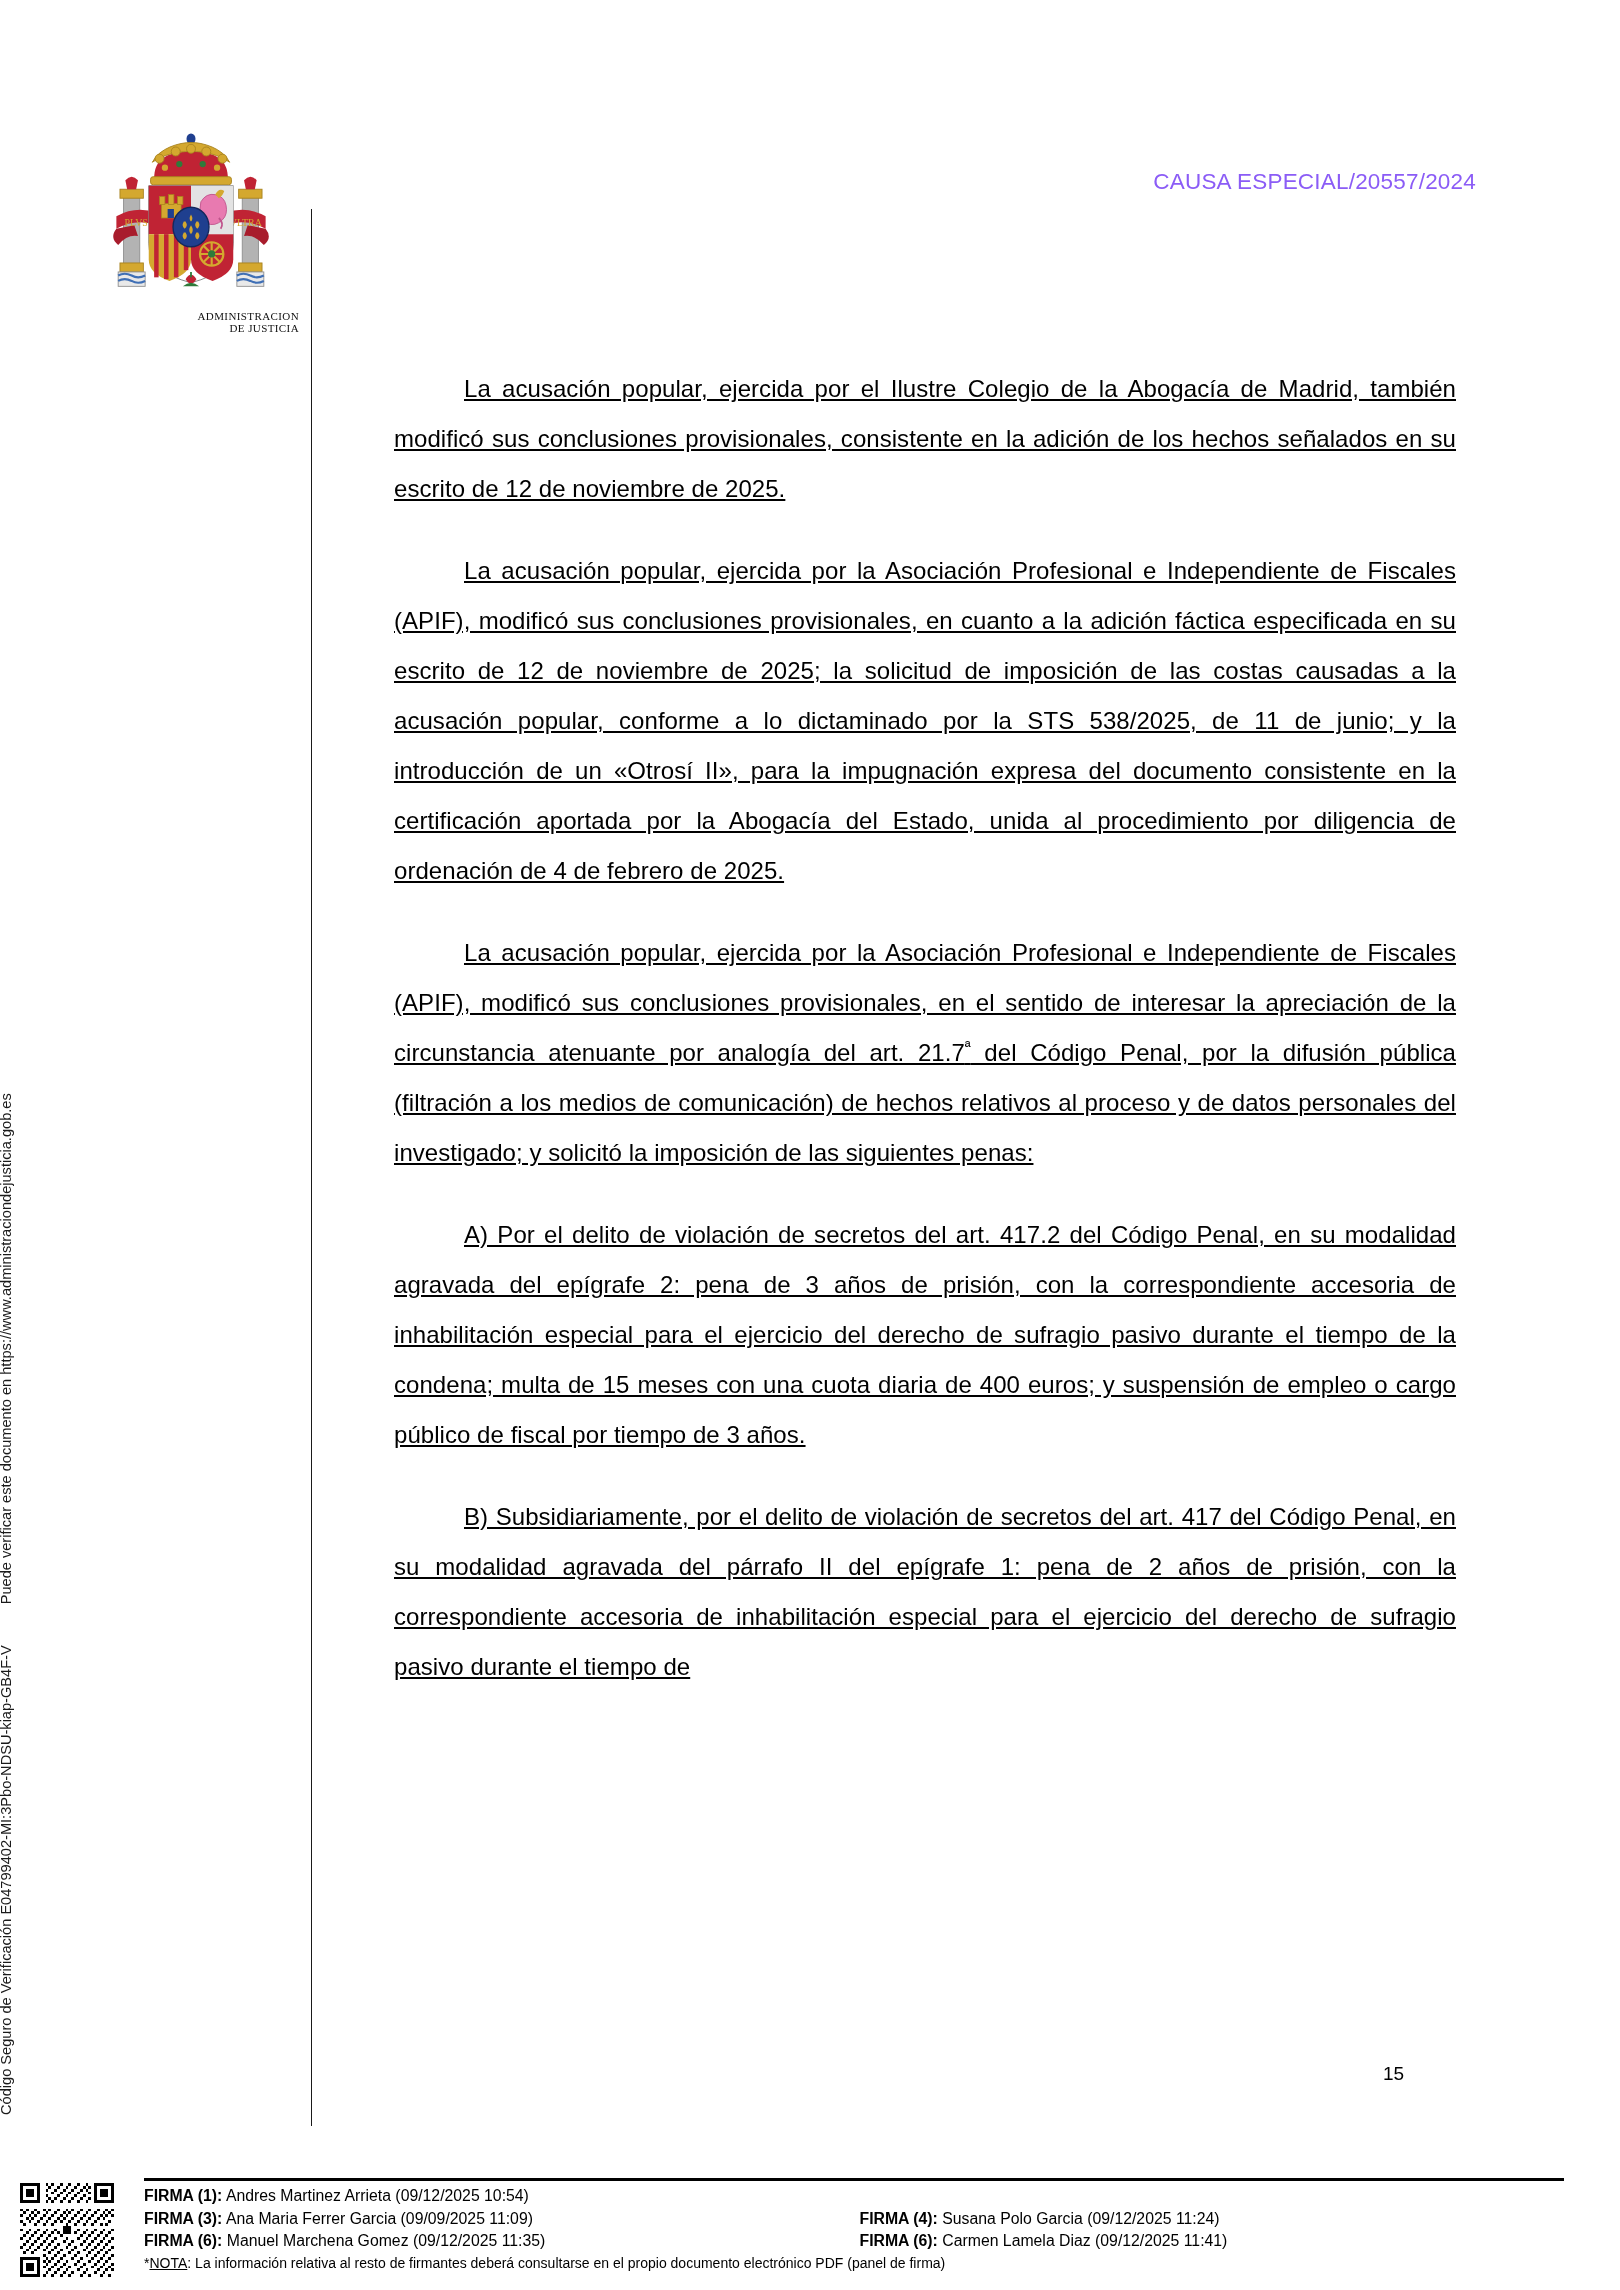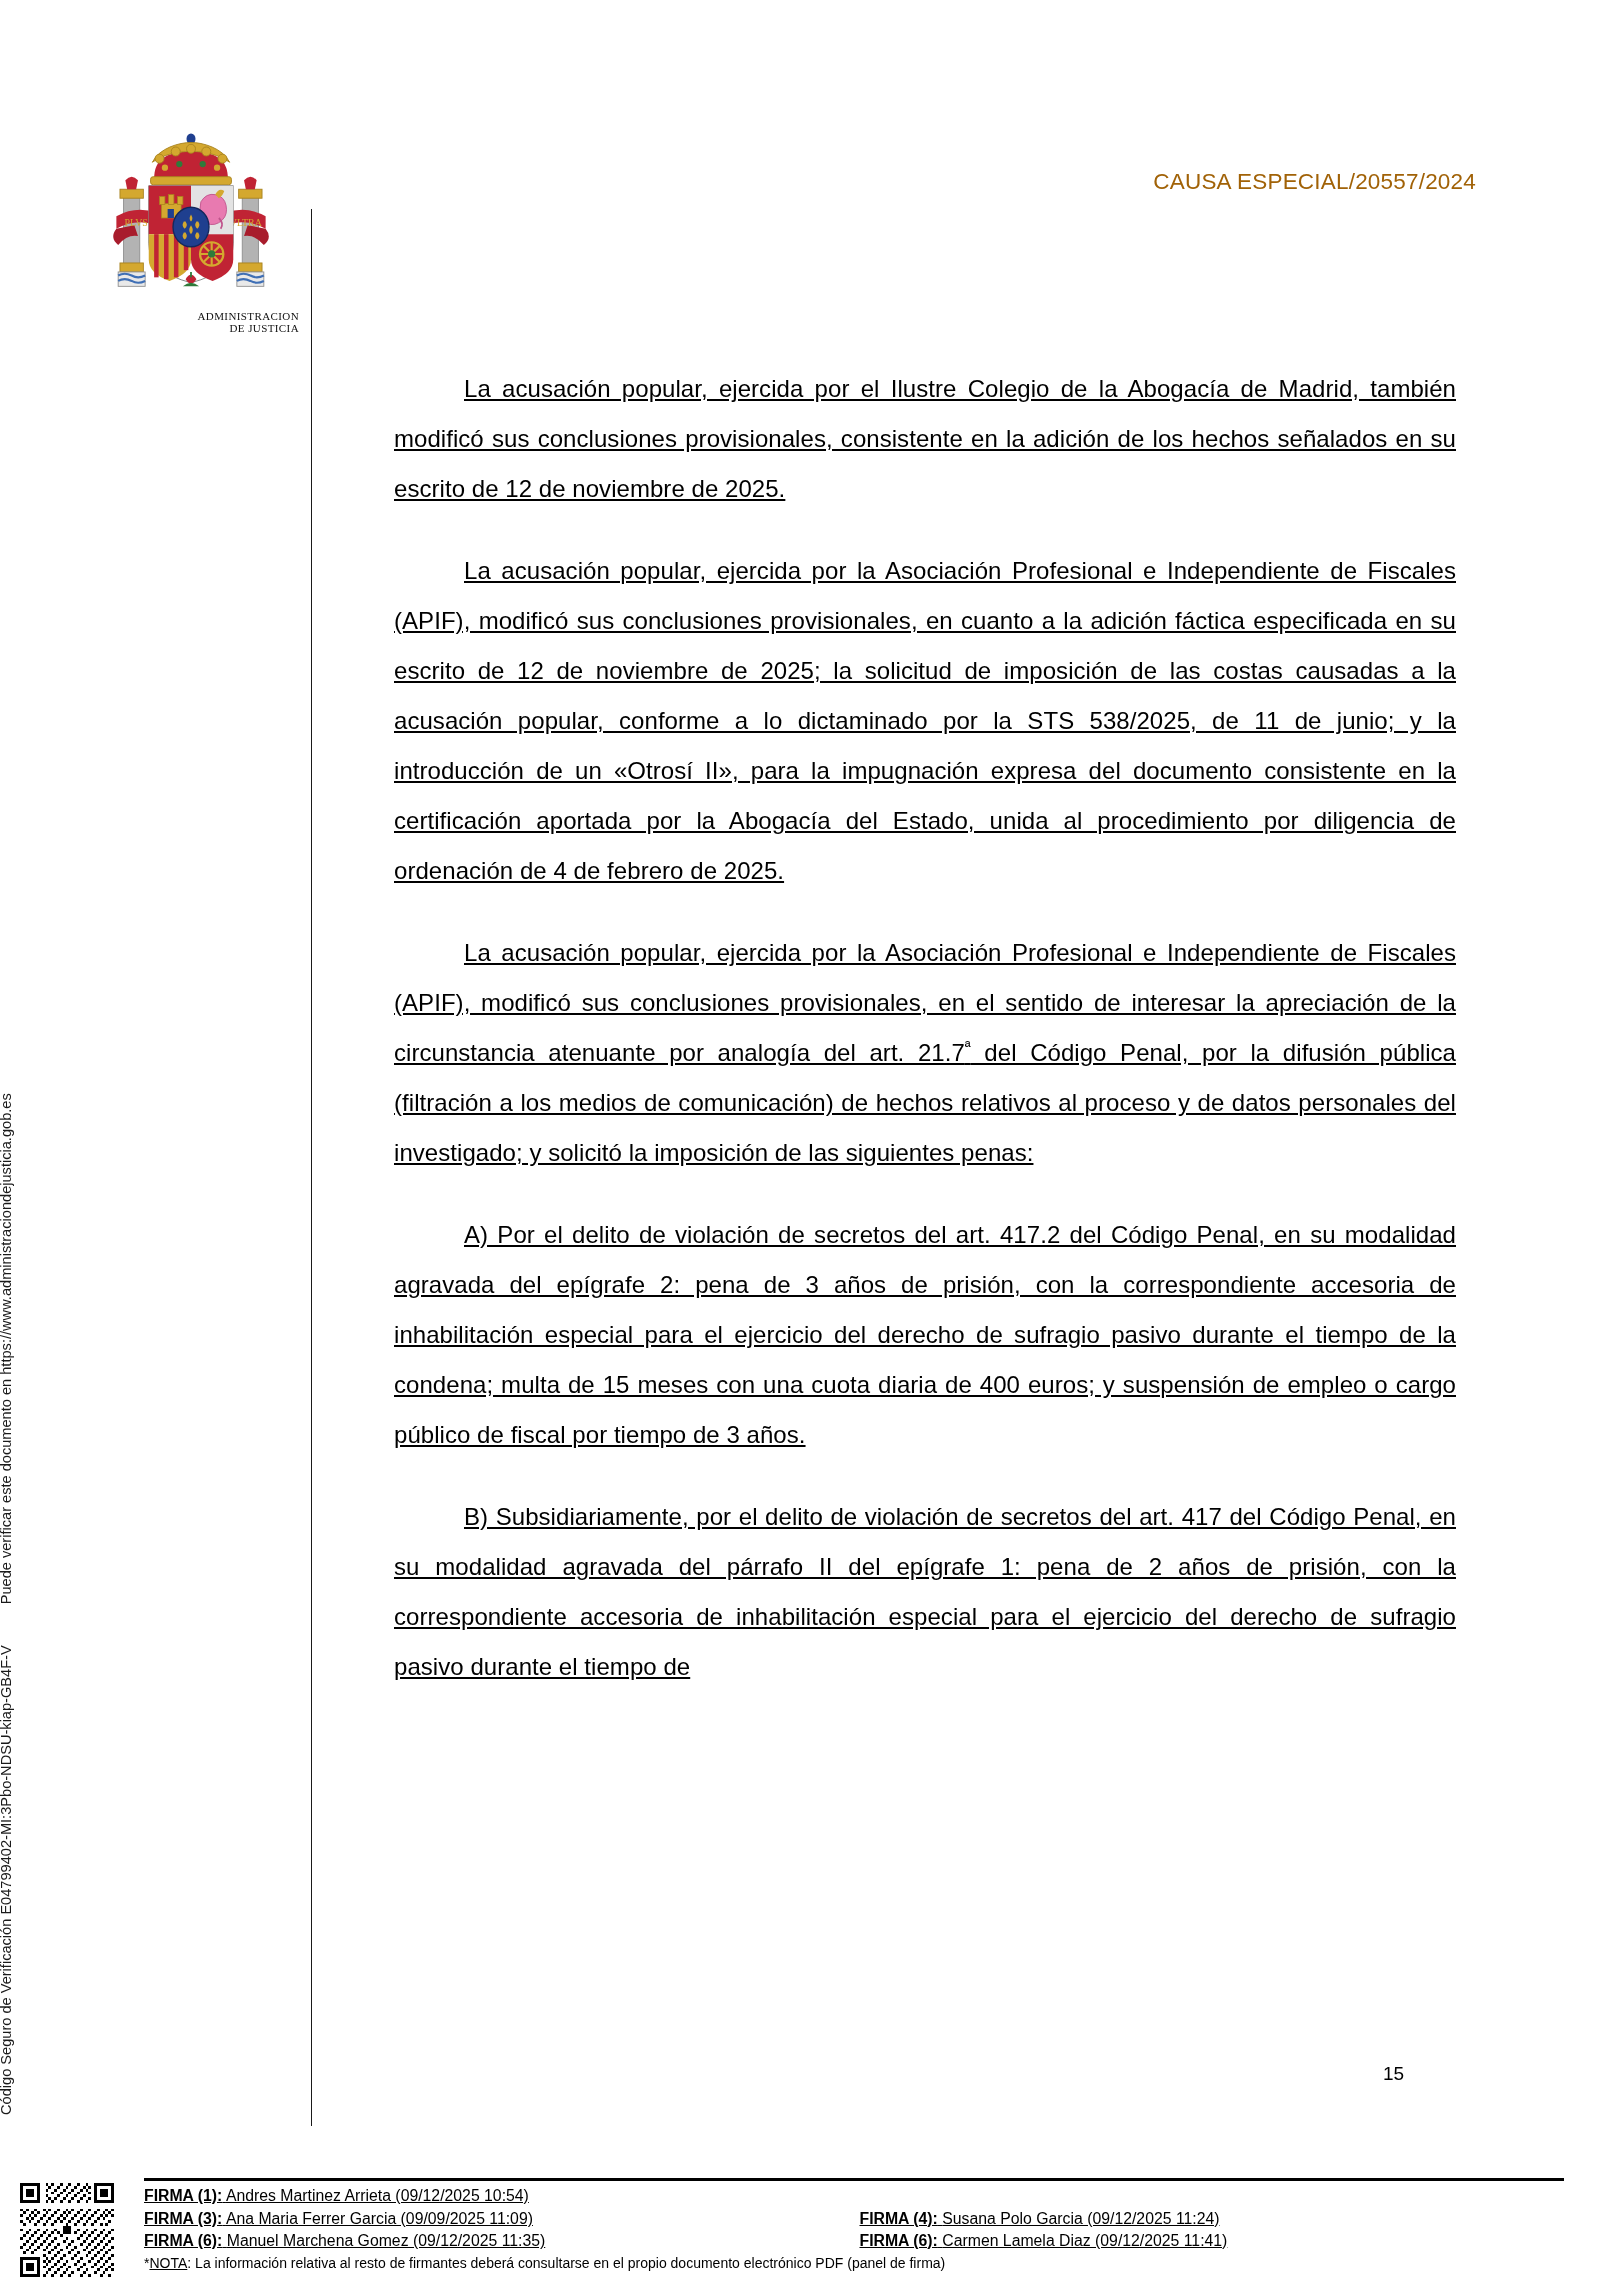--- a/index.html
+++ b/index.html
@@ -65,21 +65,21 @@
     margin-top: 1.8px;
   }
 
   
   .doc-header {
     position: absolute;
     right: 144px;
     top: 169px;
     font-size: 22.5px;
     letter-spacing: 0.2px;
-    color: #a16207;
+    color: #8b5cf6;
     white-space: nowrap;
   }
 
   
   .rule {
     position: absolute;
     left: 311px;
     top: 209px;
     width: 0.9px;
     height: 1917px;
@@ -141,21 +141,20 @@
     top: 20px;
     width: 1420px;
     height: 2.7px;
     background: #000;
   }
   .sig-grid {
     position: absolute;
     left: 144px;
     top: 27px;
     width: 1431px;
-    text-decoration: underline;
   }
   .sig-row {
     display: flex;
     width: 100%;
   }
   .sig-cell {
     width: 50%;
     font-size: 15.8px;
     line-height: 22.5px;
     white-space: nowrap;

